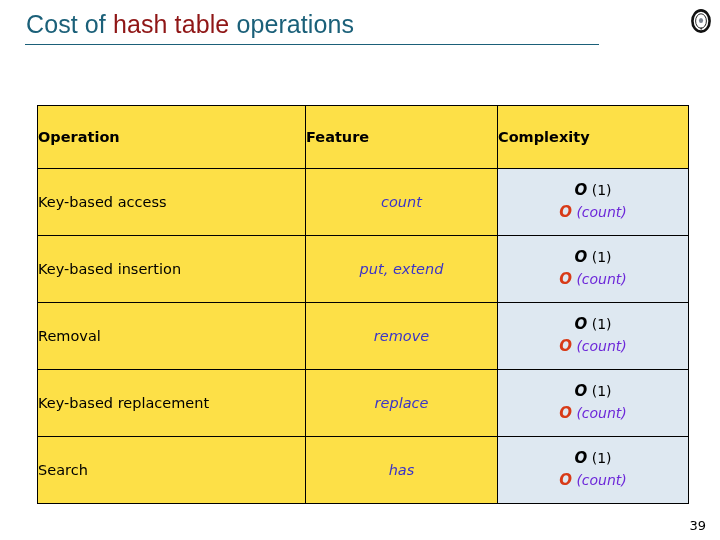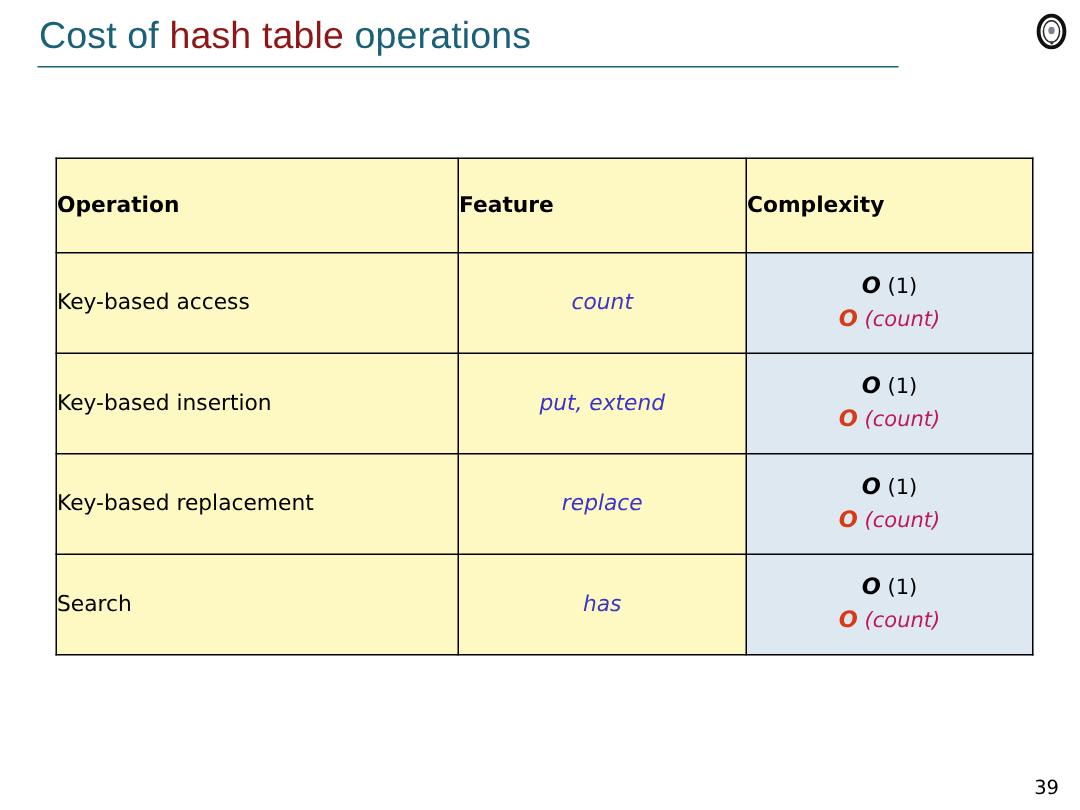--- a/index.html
+++ b/index.html
@@ -61,21 +61,21 @@
     left: 37px;
     top: 105px;
     width: 651px;
     border-collapse: collapse;
     table-layout: fixed;
   }
   #cost-table td {
     border: 1.6px solid #000000;
     padding: 0;
     vertical-align: middle;
-    background: #fef9c3;
+    background: #fde047;
   }
   .col-op   { width: 268px; }
   .col-feat { width: 192px; }
   .col-cx   { width: 191px; }
 
   .hdr-row td { height: 62px; }
   .data-row td { height: 66px; }
 
   .cell-op {
     padding-left: 12px;
@@ -117,21 +117,21 @@
     font-size: 15px;
   }
   .cx-paren-black { color: #000000; font-size: 14px; }
   .cx-o-red {
     font-weight: bold;
     font-style: italic;
     color: #d83a17;
     font-size: 15px;
   }
   .cx-paren-blue {
-    color: #be185d;
+    color: #6d28d9;
     font-style: italic;
     font-size: 14px;
   }
 
   
   #page-number {
     position: absolute;
     right: 14px;
     bottom: 7px;
     font-family: "DejaVu Sans", sans-serif;
@@ -185,20 +185,28 @@
 
     <tr class="data-row">
       <td class="cell-op">Key-based insertion</td>
       <td class="cell-feat">put, extend</td>
       <td class="cell-cx">
         <span class="cx-line"><span class="cx-o-black">O</span><span class="cx-paren-black"> (1)</span></span>
         <span class="cx-line"><span class="cx-o-red">O</span><span class="cx-paren-blue"> (count)</span></span>
       </td>
     </tr>
 
+    <tr class="data-row">
+      <td class="cell-op">Removal</td>
+      <td class="cell-feat">remove</td>
+      <td class="cell-cx">
+        <span class="cx-line"><span class="cx-o-black">O</span><span class="cx-paren-black"> (1)</span></span>
+        <span class="cx-line"><span class="cx-o-red">O</span><span class="cx-paren-blue"> (count)</span></span>
+      </td>
+    </tr>
 
     <tr class="data-row">
       <td class="cell-op">Key-based replacement</td>
       <td class="cell-feat">replace</td>
       <td class="cell-cx">
         <span class="cx-line"><span class="cx-o-black">O</span><span class="cx-paren-black"> (1)</span></span>
         <span class="cx-line"><span class="cx-o-red">O</span><span class="cx-paren-blue"> (count)</span></span>
       </td>
     </tr>
 

